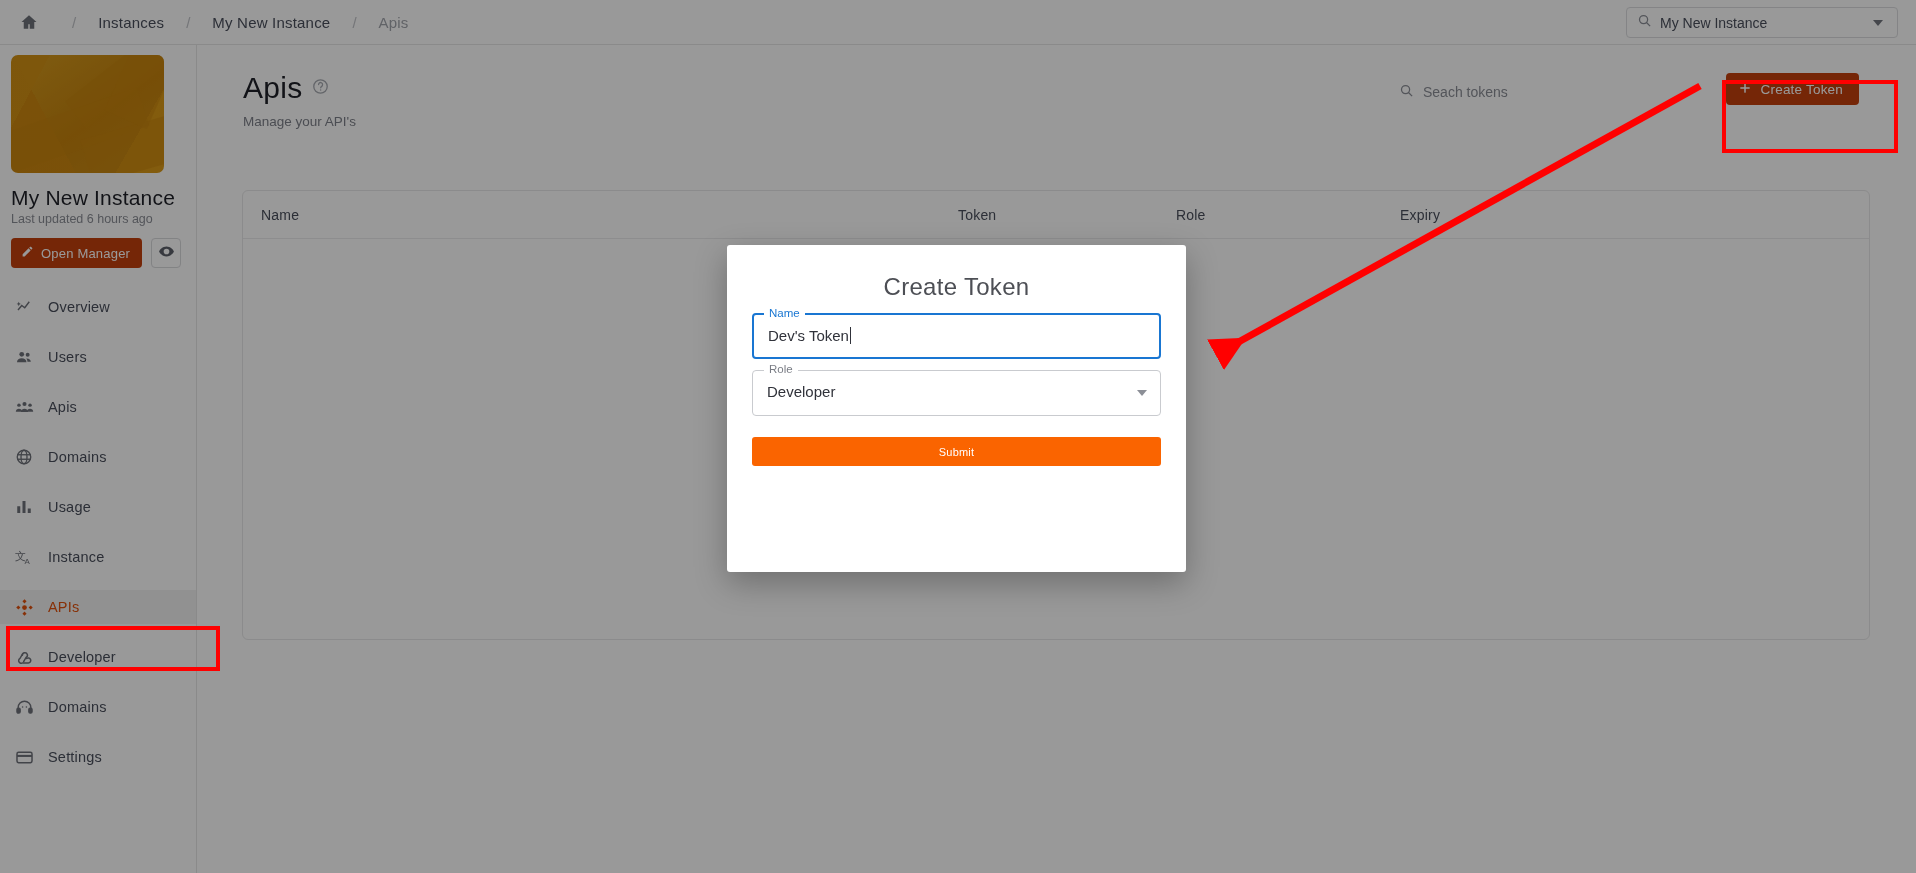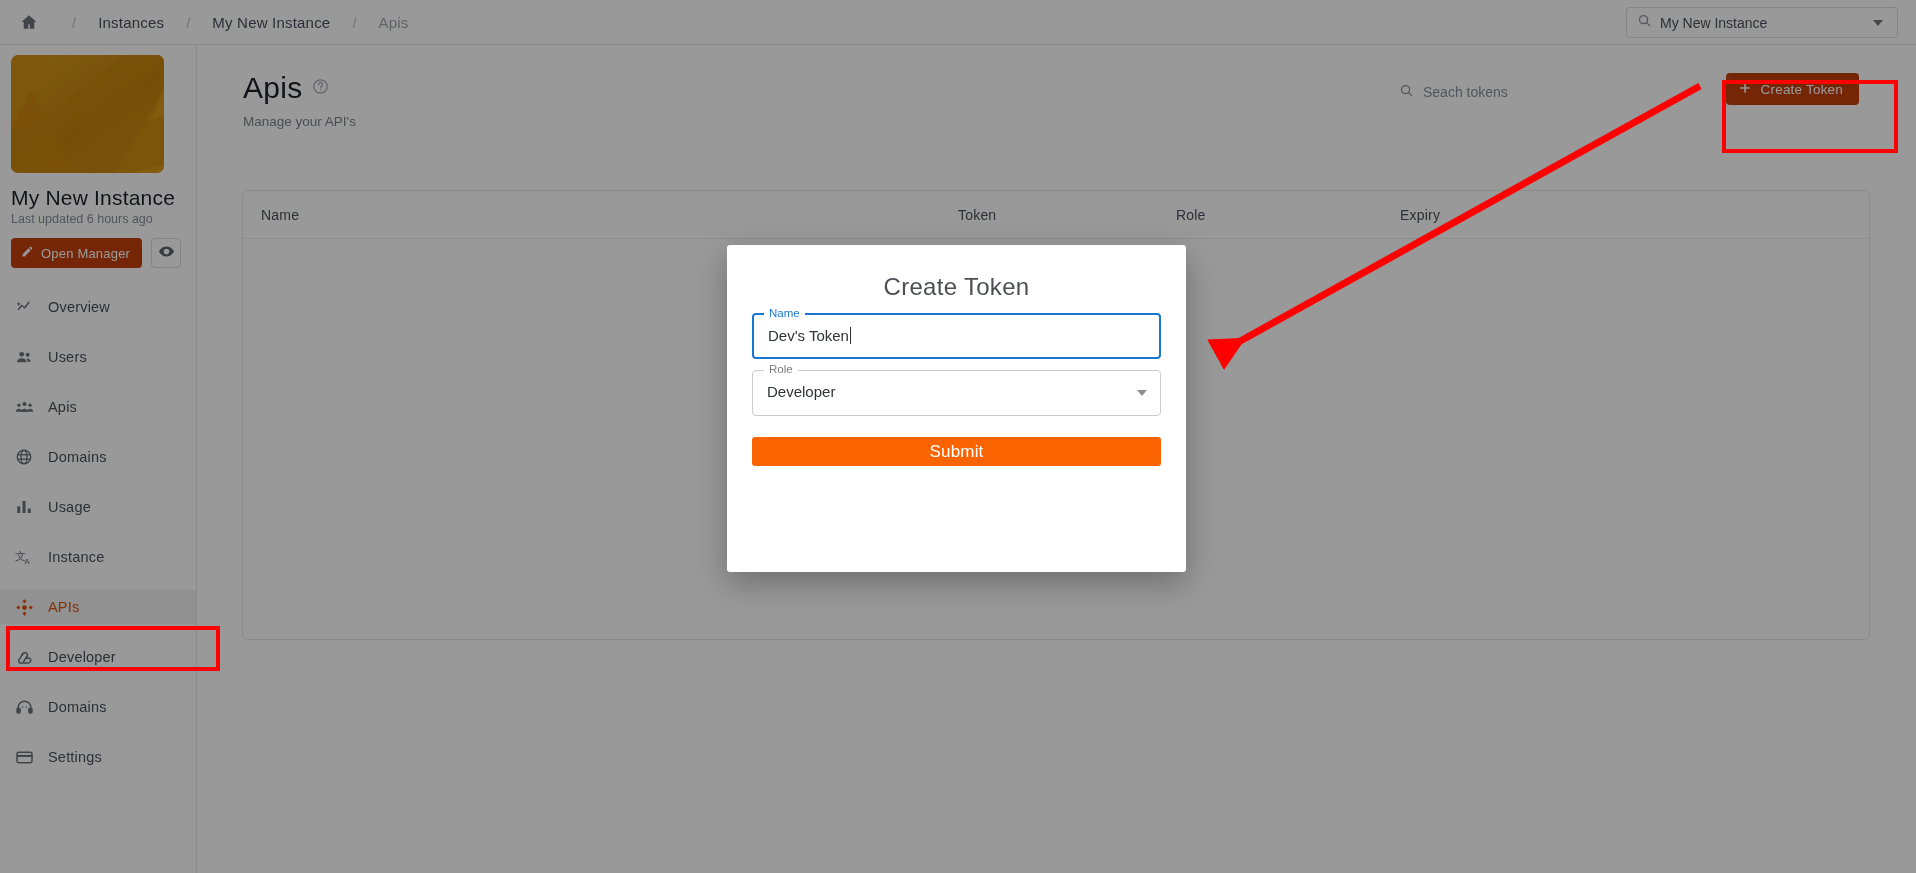--- a/index.html
+++ b/index.html
@@ -147,21 +147,21 @@
     margin-left: 1px;
   }
   .sel-arrow {
     position: absolute; right: 13px; top: 19px; width: 0; height: 0;
     border-left: 5px solid transparent; border-right: 5px solid transparent;
     border-top: 6px solid #8c8f97;
   }
   .btn-submit {
     position: absolute; left: 25px; top: 192px; width: 409px; height: 29px;
     background: #fa6400; color: #fff; border: none; border-radius: 3px;
-    font-size: 17px; cursor: pointer; letter-spacing: .2px;
+    font-size: 11px; cursor: pointer; letter-spacing: .2px;
   }
 
   
   .anno { position: absolute; border: 4px solid #ff0000; pointer-events: none; }
   .anno-create { left: 1722px; top: 80px; width: 176px; height: 73px; }
   .anno-apis   { left: 6px;   top: 626px; width: 214px; height: 45px; }
   .anno-arrow  { position: absolute; left: 0; top: 0; width: 1916px; height: 873px;
                  pointer-events: none; }
 </style>
 </head>

